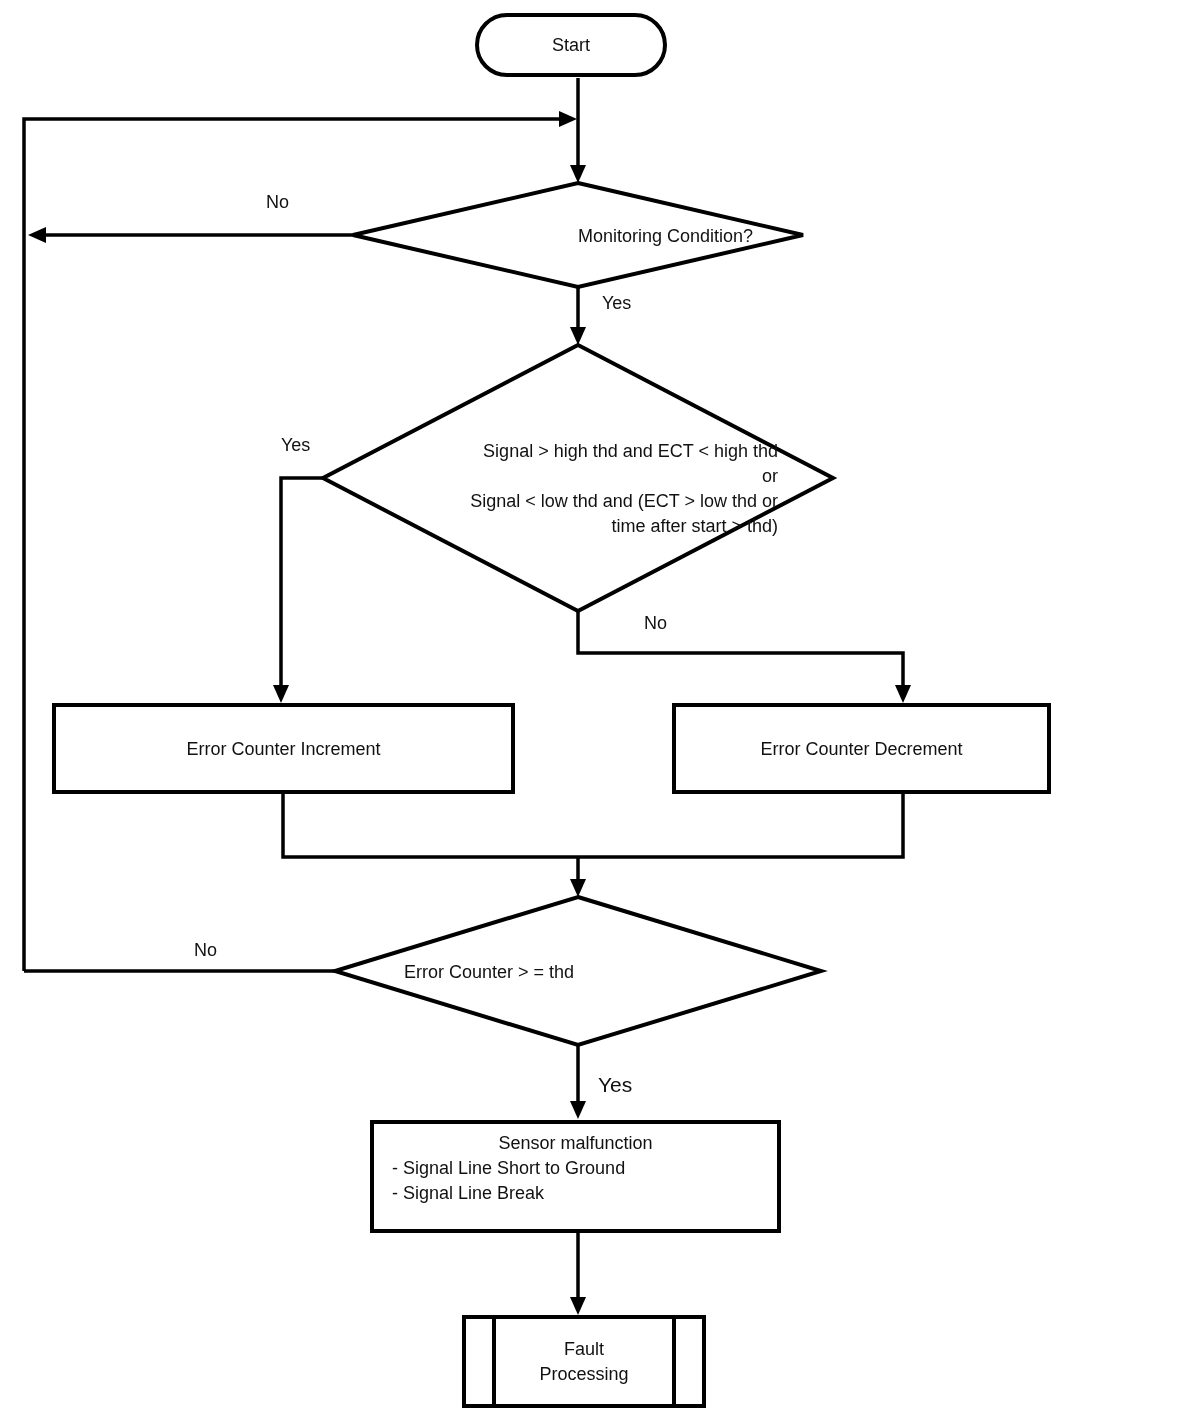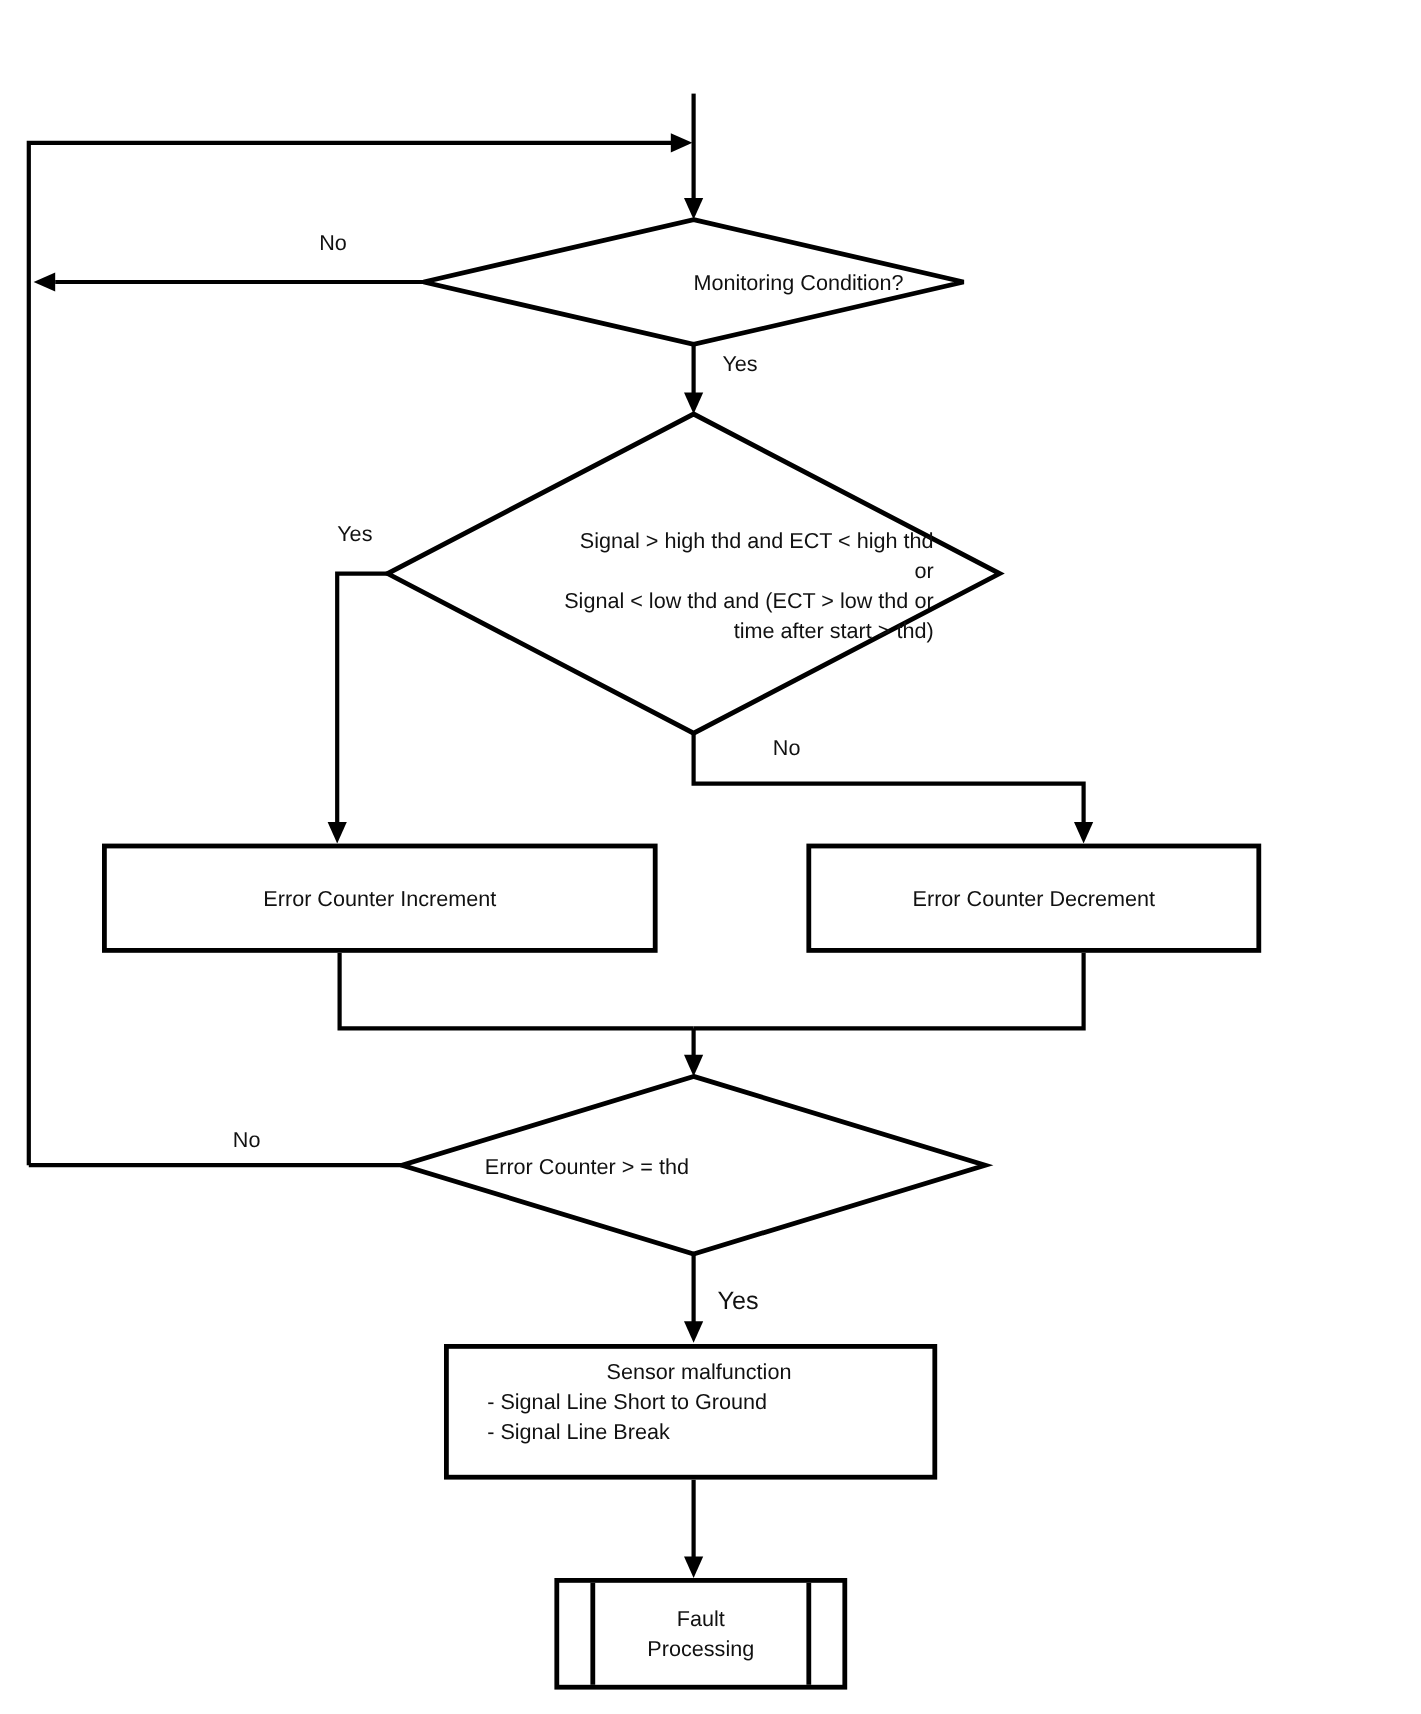--- a/index.html
+++ b/index.html
@@ -31,27 +31,27 @@
     justify-content: center;
     text-align: center;
     font-size: 18px;
     line-height: 24px;
   }
   .terminator {
     left: 475px; top: 13px;
     width: 192px; height: 64px;
     border-radius: 33px;
   }
-  .proc-increment { left: 52px;  top: 703px; width: 463px; height: 91px; margin-left: 33px; }
+  .proc-increment { left: 52px;  top: 703px; width: 463px; height: 91px; }
   .proc-decrement { left: 672px; top: 703px; width: 379px; height: 91px; }
   .sensor-box {
     left: 370px; top: 1120px; width: 411px; height: 113px;
     display: block;
     text-align: left;
-    padding: 7px 10px 0 24px;
+    padding: 7px 10px 0 10px;
   }
   .sensor-title {
     text-align: center;
     line-height: 25px;
   }
   .sensor-item {
     padding-left: 8px;
     line-height: 25px;
     white-space: nowrap;
   }
@@ -124,20 +124,23 @@
       <polygon points="46,227 46,243 28,235"></polygon>
       <polygon points="570,327 586,327 578,345"></polygon>
       <polygon points="273,685 289,685 281,703"></polygon>
       <polygon points="895,685 911,685 903,703"></polygon>
       <polygon points="570,879 586,879 578,897"></polygon>
       <polygon points="570,1101 586,1101 578,1119"></polygon>
       <polygon points="570,1297 586,1297 578,1315"></polygon>
     </g>
   </svg>
 
+  <div class="node terminator">
+    <span>Start</span>
+  </div>
 
   <div class="diamond-label d1-label">Monitoring Condition?</div>
   <div class="diamond-label d2-label">Signal &gt; high thd and ECT &lt; high thd
 or
 Signal &lt; low thd and (ECT &gt; low thd or
 time after start &gt; thd)</div>
   <div class="diamond-label d3-label">Error Counter &gt; = thd</div>
 
   <div class="node proc-increment">
     <span>Error Counter Increment</span>

